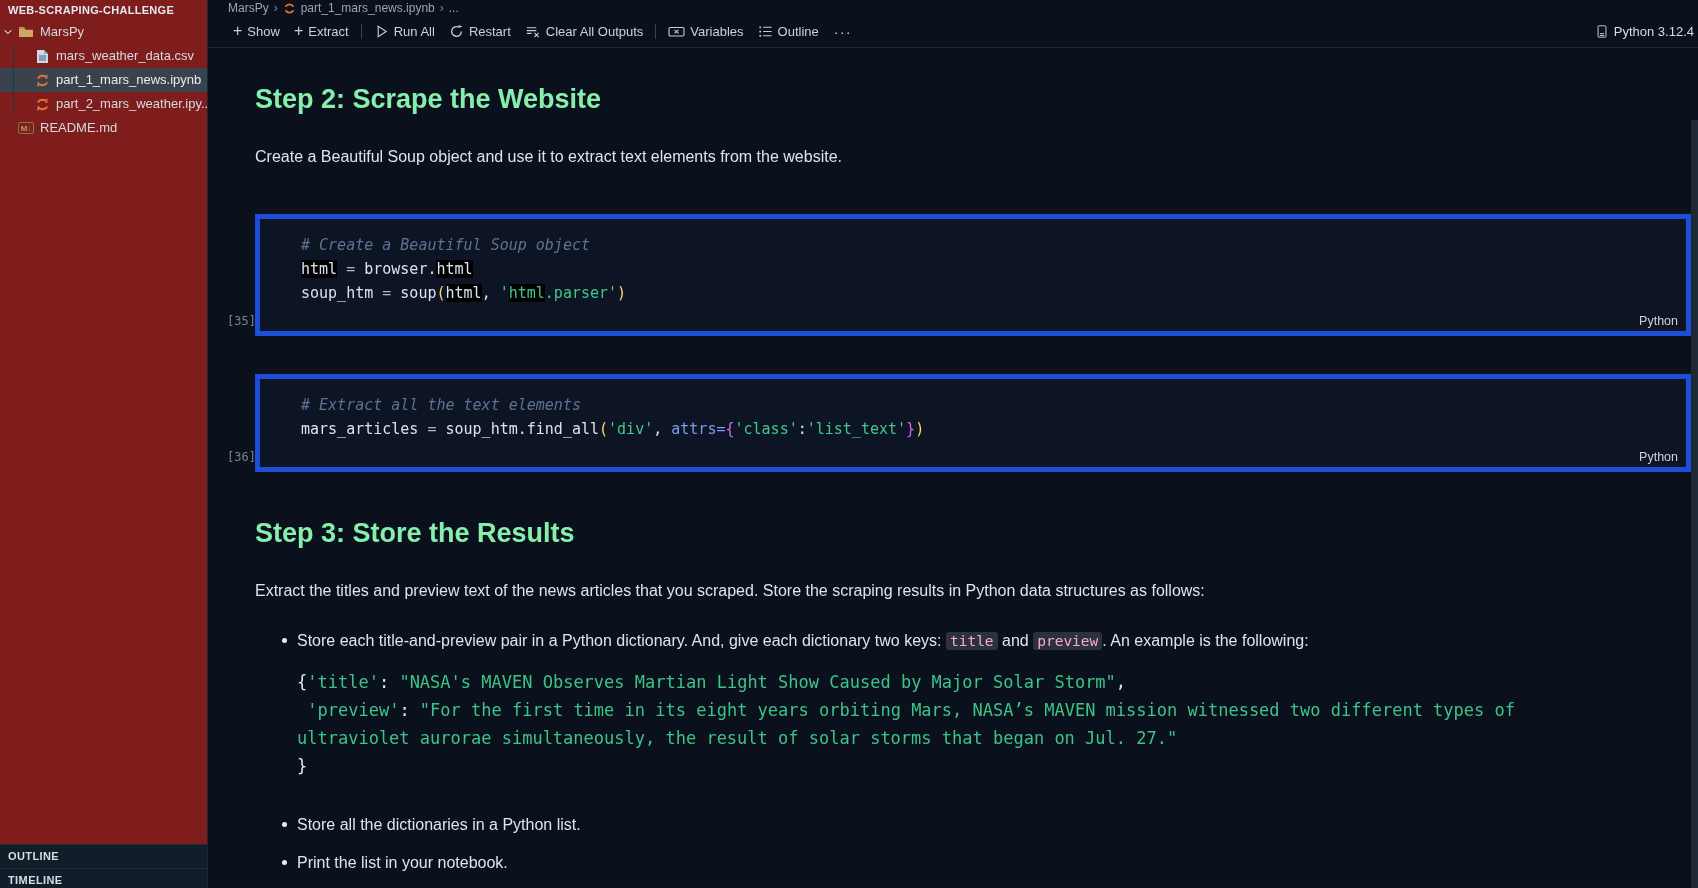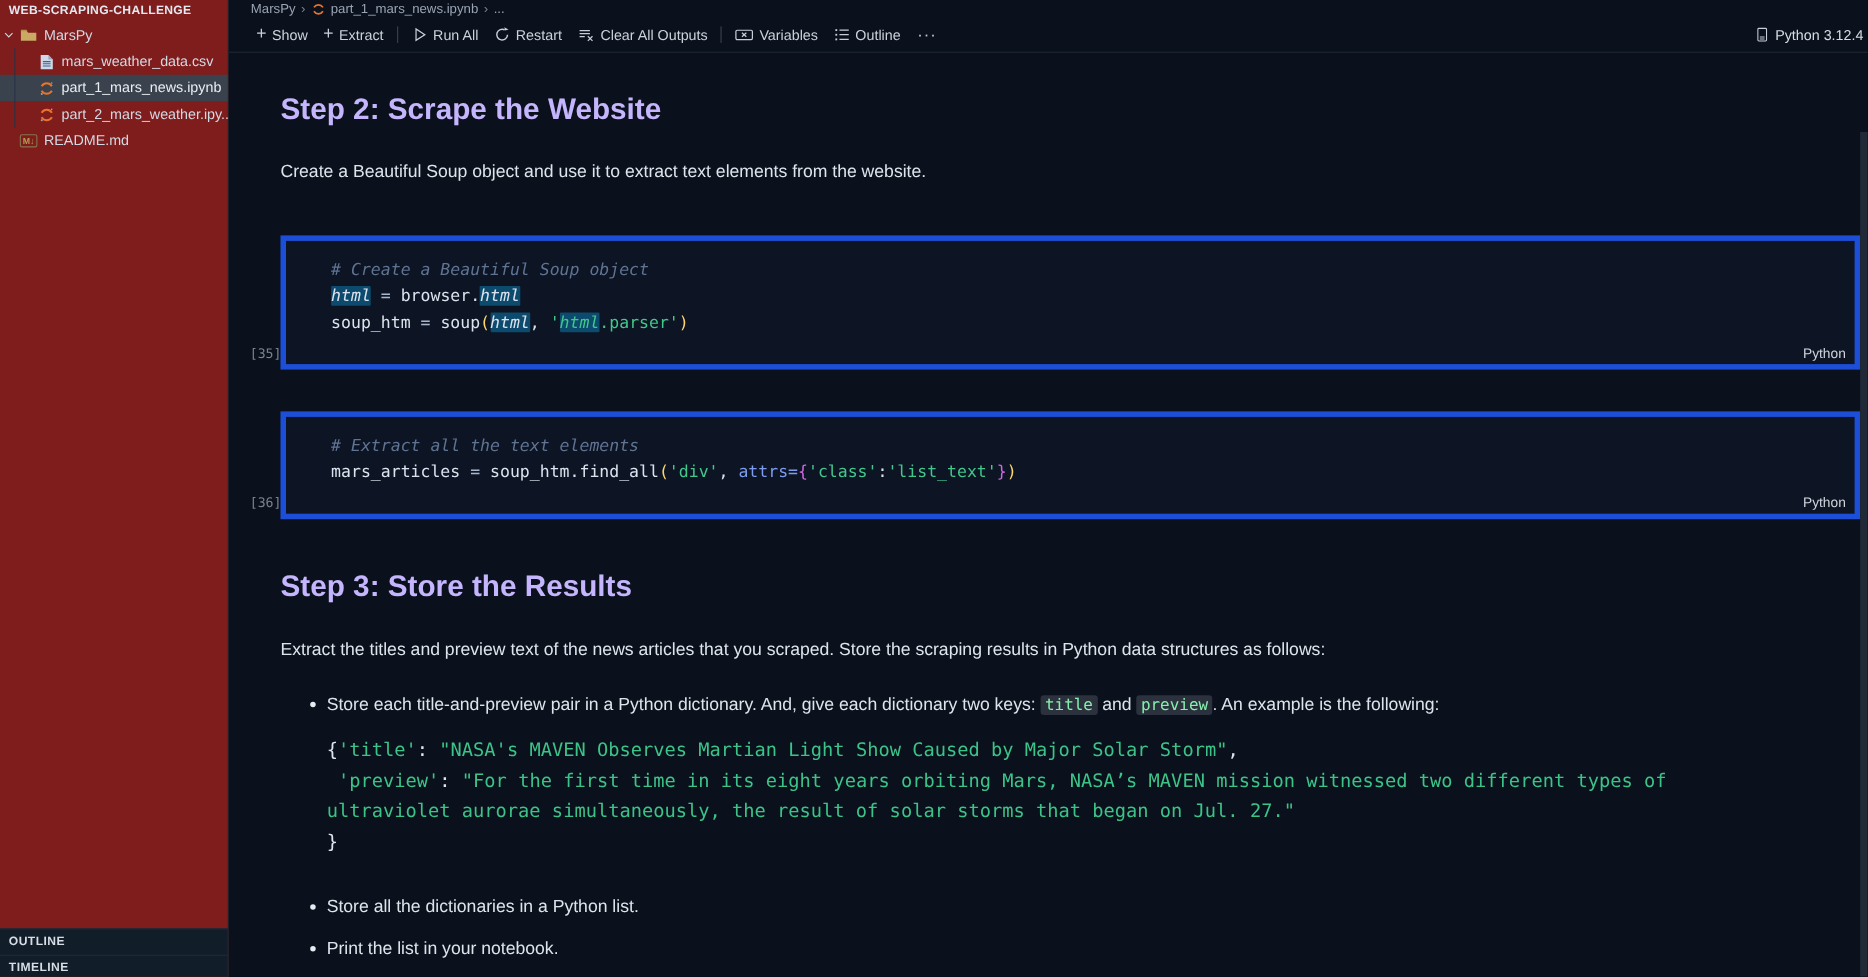--- a/index.html
+++ b/index.html
@@ -30,50 +30,50 @@
   .nb-toolbar{height:31px;display:flex;align-items:center;padding-left:18px;font-size:13px;color:#ccd2da;border-bottom:1px solid #1e2836;position:relative;}
   .tbtn{display:flex;align-items:center;gap:5px;padding:0 7px;height:24px;cursor:pointer;white-space:nowrap;}
   .tbtn .plus{font-size:16px;font-weight:400;color:#c8cfd8;margin-top:-2px;}
   .tsep{width:1px;height:15px;background:#39434f;margin:0 5px;}
   .more-dots{font-size:15px;letter-spacing:1px;color:#c8cfd8;padding:0 8px;cursor:pointer;}
   .kernel{position:absolute;right:4px;top:0;height:31px;display:flex;align-items:center;gap:5px;font-size:13px;color:#d7dce3;cursor:pointer;}
 
   
   .nb-scroll{position:absolute;top:48px;left:0;right:0;bottom:0;overflow:hidden;}
   .nb-inner{margin-left:47px;width:1436px;}
-  h1.mdh{margin:34px 0 0 0;font-size:27px;line-height:34px;font-weight:600;color:#c4b5fd;}
+  h1.mdh{margin:34px 0 0 0;font-size:27px;line-height:34px;font-weight:600;color:#86efac;}
   p.mdp{margin:30px 0 0 0;font-size:16px;line-height:22px;color:#dfe4ec;}
 
   .cell{position:relative;margin-top:46px;}
   .cell2{margin-top:38px;}
   .exec{position:absolute;left:-28px;bottom:8px;font-family:"DejaVu Sans Mono",monospace;font-size:12px;color:#79828f;}
   .cellbox{position:relative;border:5px solid #1d4ed8;background:#0d1423;padding:14px 12px 26px 41px;box-sizing:border-box;}
   .code{font-family:"DejaVu Sans Mono",monospace;font-size:15px;line-height:24px;}
   .code-line{white-space:pre;}
   .lang{position:absolute;right:8px;bottom:3px;font-size:12.5px;color:#cfd4dc;margin-left:20px;}
 
   .tk-com{color:#5f7393;font-style:italic;}
   .tk-pln{color:#dce3ee;}
   .tk-op{color:#a8b7cc;}
   .tk-str{color:#41c88b;}
   .tk-br1{color:#ffd66b;}
   .tk-br2{color:#cf68e1;}
   .tk-kwarg{color:#7d9cf0;}
-  .tk-hl{background:#0c4a6e;border-radius:1px;font-style:italic;}
+  .tk-hl{background:#000000;border-radius:1px;}
   .tk-w{color:#dfe5ee;}
   .tk-g{color:#3cc488;}
 
   h1.mdh2{margin-top:44px;}
   ul.mdlist{list-style:none;margin:0;padding:0;}
   li.mdli{position:relative;padding-left:42px;font-size:16px;line-height:22px;color:#dfe4ec;}
   li.mdli::before{content:"";position:absolute;left:27px;top:8px;width:5px;height:5px;border-radius:50%;background:#e8ecf2;}
   .li1{margin-top:28px;}
   .li2{margin-top:34px;}
   .li3{margin-top:16px;}
-  .ichip{font-family:"DejaVu Sans Mono",monospace;font-size:14.5px;background:#2b323e;color:#86efac;border-radius:3px;padding:1px 4px;}
+  .ichip{font-family:"DejaVu Sans Mono",monospace;font-size:14.5px;background:#2b323e;color:#f9a8d4;border-radius:3px;padding:1px 4px;}
   .mdcode{margin-top:16px;font-family:"DejaVu Sans Mono",monospace;font-size:17px;line-height:28px;}
 
   .vscrollbar{position:absolute;right:0;top:48px;width:7px;bottom:0;}
   .vthumb{position:absolute;top:72px;left:0;width:7px;bottom:0;background:#1f2937;cursor:pointer;}
 
   svg{display:block;}
 </style>
 </head>
 <body>
 

